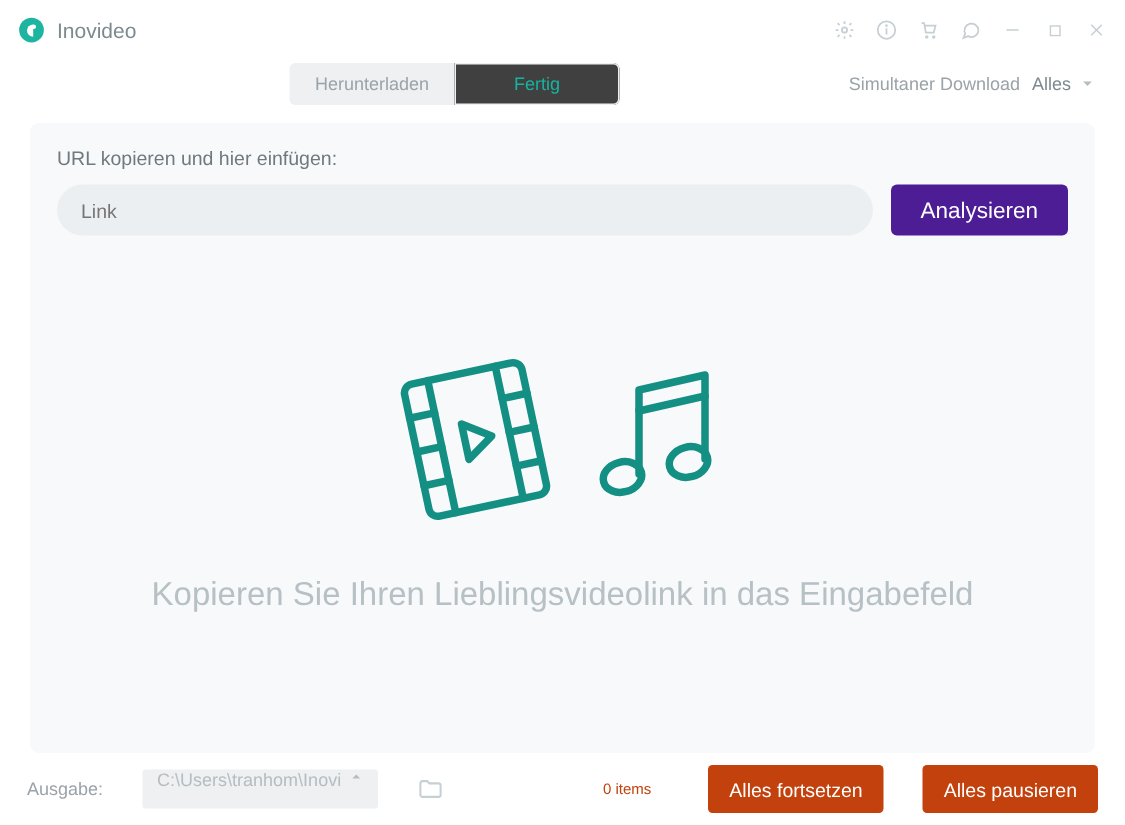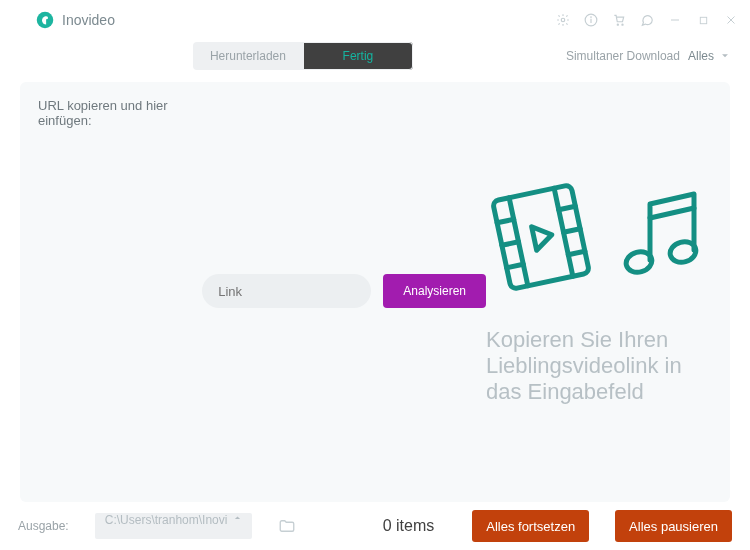--- a/index.html
+++ b/index.html
@@ -1,49 +1,49 @@
 <!DOCTYPE html>
 <html><head>
 <meta charset="utf-8">
 <style>
   * { box-sizing: border-box; margin: 0; padding: 0; font-family: -apple-system, BlinkMacSystemFont, "Segoe UI", Arial, sans-serif; }
   body { width: 750px; height: 550px; background: #fff; overflow: hidden; position: relative; }
 
-  .titlebar { height: 40px; display: flex; align-items: center; padding: 0 12px; margin-left: 24px; }
+  .titlebar { height: 40px; display: flex; align-items: center; padding: 0 12px; }
   .app-logo { width: 18px; height: 18px; margin-right: 8px; }
   .app-title { color: #7c8a90; font-size: 14px; font-weight: 400; }
   .titlebar-spacer { flex: 1; }
   .titlebar-icons { display: flex; align-items: center; gap: 14px; color: #c6cfd3; }
   .tico { width: 14px; height: 14px; display: inline-flex; align-items: center; justify-content: center; cursor: pointer; }
 
   .subbar { height: 32px; display: flex; align-items: center; padding: 0 20px; }
   .tabs { margin-left: auto; margin-right: auto; display: flex; height: 28px; position: relative; left: 10px;}
   .tab { width: 110px; display: flex; align-items: center; justify-content: center; font-size: 12px; cursor: pointer; }
   .tab-inactive { background: #eef0f2; color: #9aa3a8; border-radius: 4px 0 0 4px; }
   .tab-active { background: #404040; color: #15b4a0; border-radius: 0 4px 4px 0; box-shadow: 0 0 0 1px #eef0f2 inset; }
   .right-group { display: flex; align-items: center; gap: 8px; font-size: 12px; color: #9aa3a8; }
   .dd { display: flex; align-items: center; gap: 6px; cursor: pointer; color: #7c8a90; }
 
-  .panel { margin: 10px 20px 0 20px; background: #f7f9fa; border-radius: 6px; padding: 16px 18px 18px 18px; height: 420px; display: flex; }
+  .panel { margin: 10px 20px 0 20px; background: #f7f9fa; border-radius: 6px; padding: 16px 18px 18px 18px; height: 420px; display: flex; flex-direction: column; }
   .panel-label { color: #6f797e; font-size: 13px; margin-bottom: 10px; }
   .input-row { display: flex; gap: 12px; align-items: center; }
   .url-input-wrap { flex: 1; background: #eceff1; border-radius: 18px; height: 34px; display: flex; align-items: center; padding: 0 16px; }
   .url-input { border: none; background: transparent; outline: none; font-size: 13px; color: #9aa3a8; width: 100%; }
-  .analyze-btn { background: #a21caf; color: #fff; border: none; height: 34px; padding: 0 20px; border-radius: 4px; font-size: 12px; cursor: pointer; text-align: center; }
+  .analyze-btn { background: #4c1d95; color: #fff; border: none; height: 34px; padding: 0 20px; border-radius: 4px; font-size: 15px; cursor: pointer; text-align: center; }
 
   .empty-area { flex: 1; display: flex; flex-direction: column; align-items: center; justify-content: center; }
   .illus { display: flex; align-items: center; gap: 16px; margin-bottom: 30px; }
   .empty-text { color: #b7c0c5; font-size: 22px; font-weight: 400; }
 
   .footer { position: absolute; left: 0; right: 0; bottom: 0; height: 48px; display: flex; align-items: center; padding: 0 18px; gap: 26px; }
   .footer-label { color: #9aa3a8; font-size: 12px; }
   .path-chip { background: #eef0f2; color: #b4bdc2; font-size: 12px; height: 26px; display: flex; align-items: flex-start; padding: 0 10px; border-radius: 2px; gap: 6px; cursor: pointer; }
   .folder-icon { color: #c6cfd3; display: inline-flex; cursor: pointer; }
   .footer-spacer { flex: 1; }
-  .items-count { color: #404040; font-size: 16px; margin-right: 12px; }
+  .items-count { color: #c2410c; font-size: 10px; margin-right: 12px; }
   .foot-btn { background: #c2410c; color: #fff; border: none; height: 32px; padding: 0 14px; border-radius: 3px; font-size: 13px; cursor: pointer; }
 </style>
 </head>
 <body>
 
 <div class="titlebar">
   <span class="app-logo">
     <svg viewBox="0 0 24 24" width="18" height="18">
         <circle cx="12" cy="12" r="11" fill="#1db5a0"></circle>
         <path d="M13.5 7 A5.5 5.5 0 1 0 13.5 18" fill="#fff"></path>

